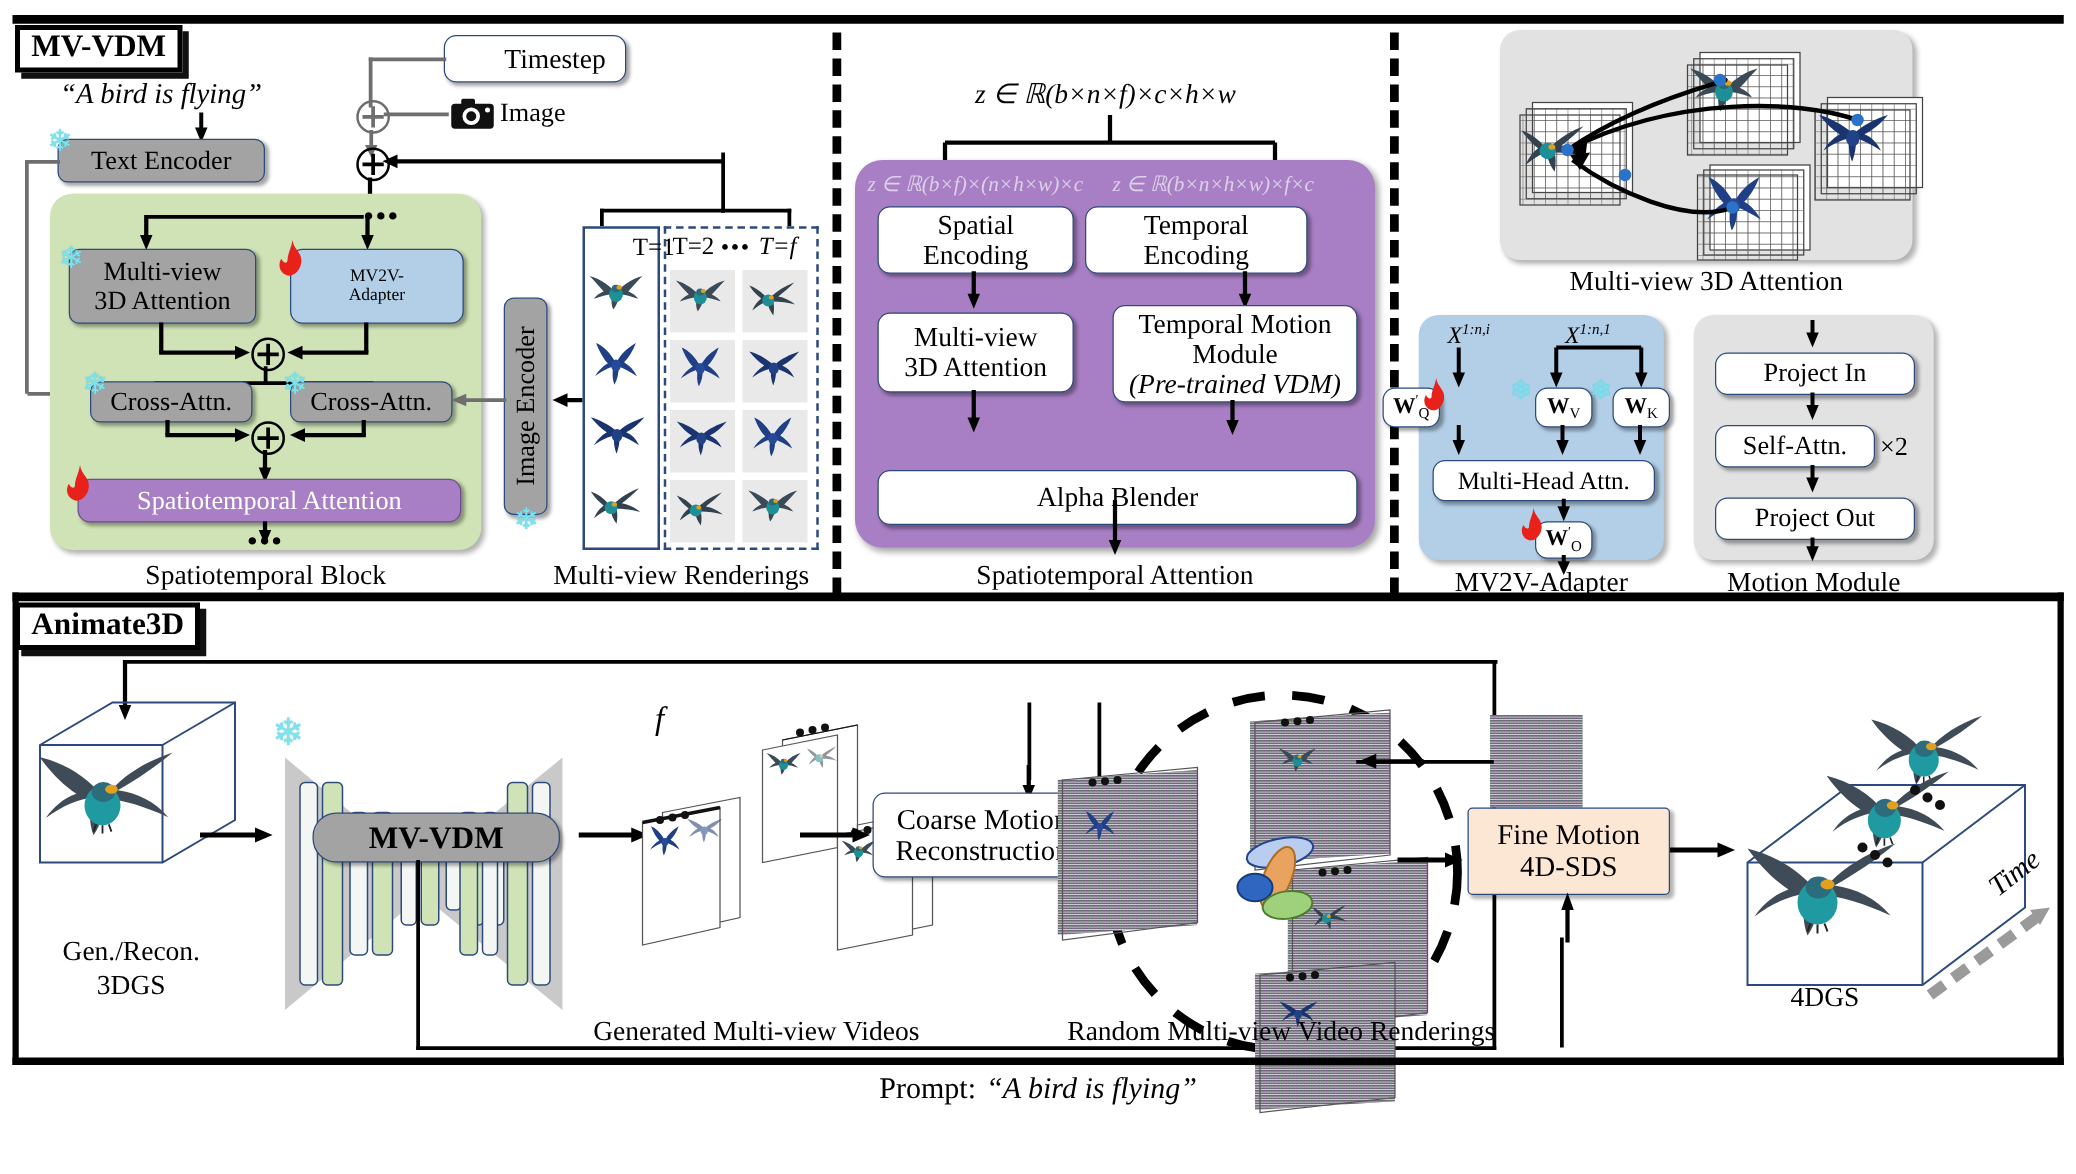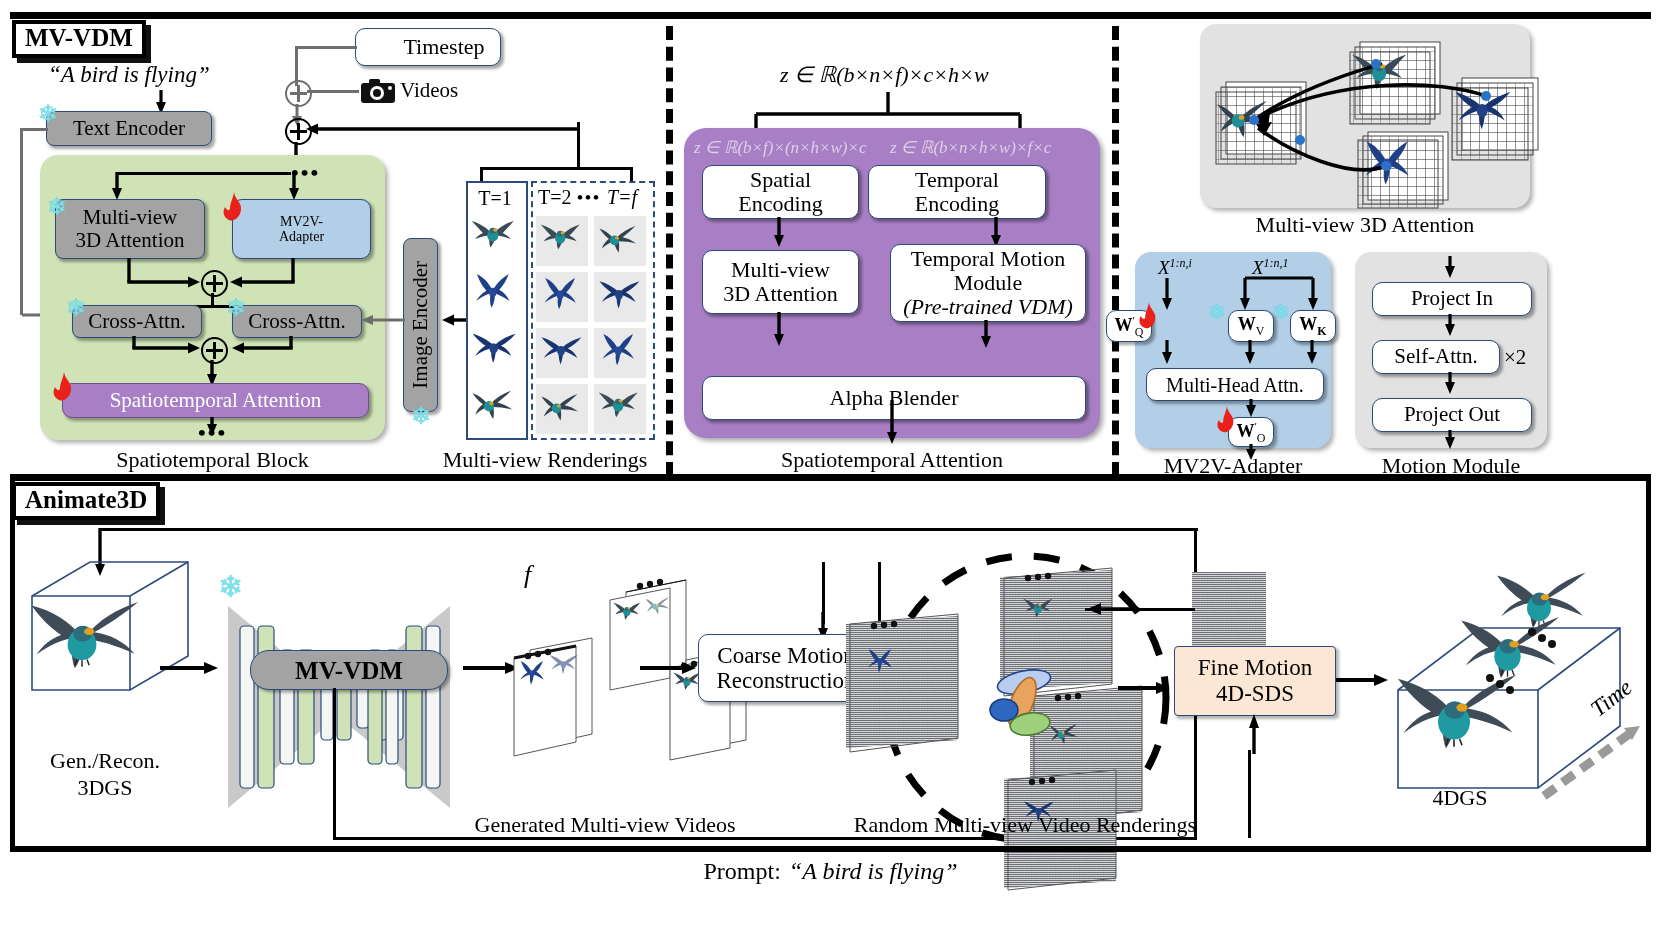--- a/index.html
+++ b/index.html
@@ -131,21 +131,21 @@
 
 <div class="abs" style="left:360px;top:78px;width:36px;height:26px;">
   <svg width="36" height="26" viewBox="0 0 36 26">
     <rect x="1" y="5" width="34" height="20" rx="3" fill="#111"></rect>
     <rect x="9" y="1" width="11" height="5" rx="1.5" fill="#111"></rect>
     <circle cx="17" cy="15" r="7" fill="#fff"></circle>
       <circle cx="17" cy="15" r="4" fill="#111"></circle>
     <circle cx="30" cy="10" r="2" fill="#fff"></circle>
   </svg>
 </div>
-<div class="abs lbl" style="left:400px;top:78px;">Videos</div>
+<div class="abs lbl" style="left:400px;top:78px;">Image</div>
 
 <div class="abs lng" style="left:295px;top:46px;width:62px;height:3px;"></div>
 <div class="abs lng" style="left:295px;top:46px;width:3px;height:40px;"></div>
 <div class="abs lng" style="left:307px;top:90px;width:52px;height:3px;"></div>
 <div class="abs oplus gray" style="left:285px;top:80px;"></div>
 
 <svg width="30" height="45" style="left:283px;top:104px;">
   <line x1="14" y1="0" x2="14" y2="14" stroke="#6e6e6e" stroke-width="3"></line>
   <polygon points="14,22 9,12 19,12" fill="#6e6e6e"></polygon>
 </svg>
@@ -285,21 +285,21 @@
 <svg width="42" height="14" style="left:438px;top:313px;">
   <line x1="40" y1="7" x2="14" y2="7" stroke="#000" stroke-width="3.4"></line>
   <polygon points="4,7 16,1.5 16,12.5" fill="#000"></polygon>
 </svg>
 <svg width="50" height="14" style="left:357px;top:313px;">
   <line x1="48" y1="7" x2="14" y2="7" stroke="#6e6e6e" stroke-width="3"></line>
   <polygon points="4,7 16,2 16,12" fill="#6e6e6e"></polygon>
 </svg>
 
 <div class="abs" style="left:466px;top:181px;width:58px;height:255px;border:2.2px solid #2c4b7c;background:#fff;"></div>
-<div class="abs ctr" style="left:466px;top:186px;width:58px;height:24px;font-size:20px;">T=1</div>
+<div class="abs ctr" style="left:466px;top:186px;width:58px;height:24px;font-size:20px;padding-left:28px;">T=1</div>
 <svg class="abs" width="50" height="50" style="left:470px;top:214px;">
     <use href="#birdA" transform="scale(0.43)"></use>
   </svg>
 <svg class="abs" width="50" height="50" style="left:470px;top:270px;">
     <use href="#birdB" transform="scale(0.43)"></use>
   </svg>
 <svg class="abs" width="50" height="50" style="left:470px;top:326px;">
     <use href="#birdC" transform="scale(0.43)"></use>
   </svg>
 <svg class="abs" width="50" height="50" style="left:470px;top:382px;">
@@ -497,21 +497,21 @@
   <svg width="20" height="28" viewBox="0 0 22 30">
       <path d="M12 0 C13 8 20 10 19 18 C18 26 11 30 7 28 C2 26 0 20 3 15 C5 19 8 19 8 16 C8 11 11 7 12 0 Z" fill="#e8211a"></path>
     </svg>
 </div>
 
 <div class="abs boxw ctr" style="left:1228px;top:310px;width:44px;height:30px;font-size:18px;">
   <span><b>W</b><sub style="font-size:12px">V</sub></span>
 </div>
 <div class="snow" style="left:1208px;top:302px;font-size:21px;">❄</div>
 
-<div class="abs boxw ctr" style="left:1290px;top:310px;width:44px;height:30px;font-size:18px;font-weight:bold;">
+<div class="abs boxw ctr" style="left:1290px;top:310px;width:44px;height:30px;font-size:18px;">
   <span><b>W</b><sub style="font-size:12px">K</sub></span>
 </div>
 <div class="snow" style="left:1272px;top:302px;font-size:21px;">❄</div>
 
 <svg class="abs" width="190" height="32" style="left:1145px;top:340px;">
   <line x1="22" y1="0" x2="22" y2="14" stroke="#000" stroke-width="3.2"></line>
     <polygon points="22,24 17,12 27,12" fill="#000"></polygon>
   <line x1="105" y1="0" x2="105" y2="14" stroke="#000" stroke-width="3.2"></line>
     <polygon points="105,24 100,12 110,12" fill="#000"></polygon>
   <line x1="167" y1="0" x2="167" y2="14" stroke="#000" stroke-width="3.2"></line>

